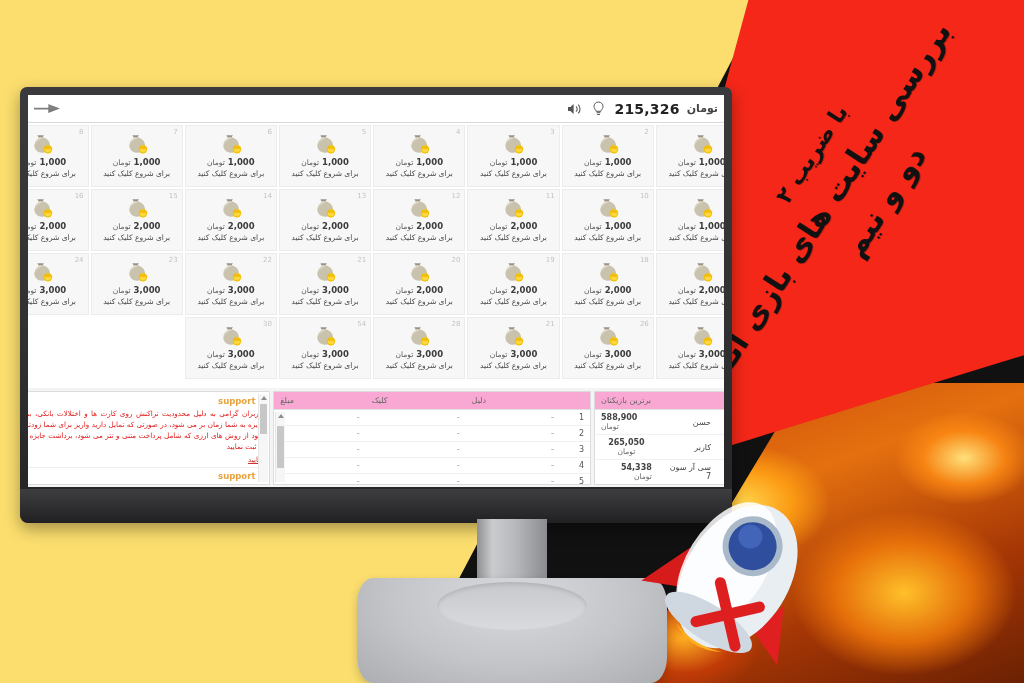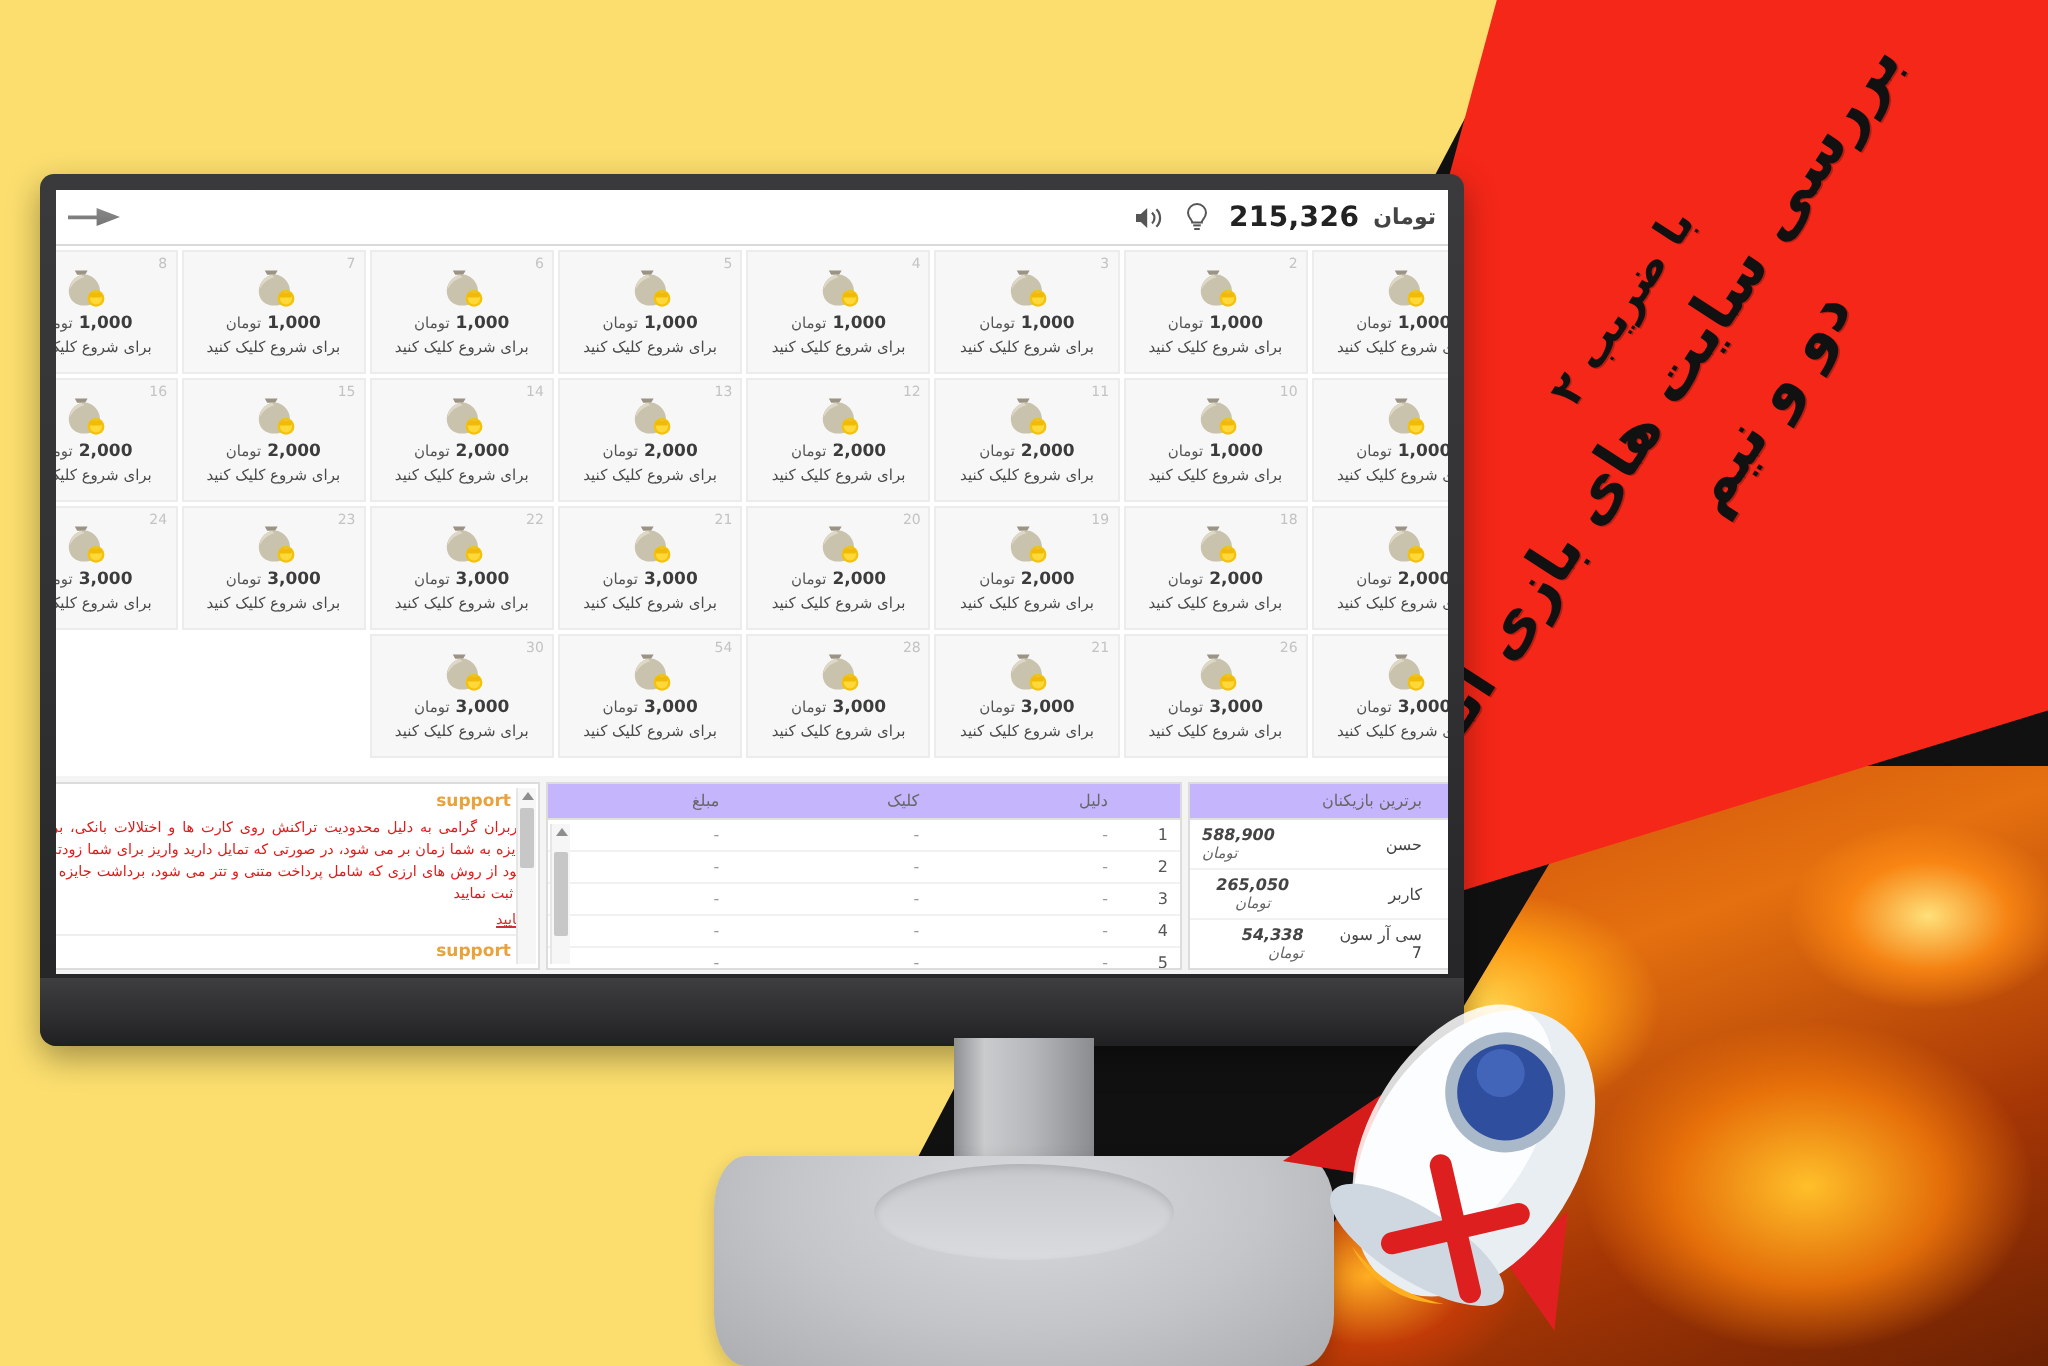--- a/index.html
+++ b/index.html
@@ -154,29 +154,29 @@
   #panel-top{flex:0 0 152px;}
 
   .notice-scroll{height:100%;overflow:hidden;padding:2px 5px 0 10px;}
   .notice-title{color:#e8a33d;font-size:8.5px;font-weight:bold;margin:2px 0 2px;direction:ltr;text-align:right;}
   .notice-body{color:#e01b1b;font-size:7.2px;line-height:1.55;text-align:justify;}
   .notice-link{color:#d03030;font-size:7.2px;text-decoration:underline;margin-top:2px;display:block;}
   .notice-sep{border-top:1px solid #eee;margin:3px 0;}
 
   table.tbl{width:100%;border-collapse:collapse;font-size:8px;}
   table.tbl thead th{
-    background:#c4b5fd;color:#666;font-weight:normal;font-size:8px;
-    padding:4px 6px;text-align:right;border-bottom:1px solid #e0e0e0;
+    background:#f9a8d4;color:#666;font-weight:normal;font-size:8px;
+    padding:4px 6px;text-align:left;border-bottom:1px solid #e0e0e0;
   }
   table.tbl tbody td{
     padding:3px 6px;border-bottom:1px solid #f1f1f1;color:#444;font-size:8px;
   }
   table.tbl td.idx{color:#555;width:18px;}
   table.tbl td.dash{color:#999;}
-  .amt{font-weight:bold;color:#333;font-style:italic;}
+  .amt{font-weight:bold;color:#333;}
   .amt .cur{font-weight:normal;color:#666;font-size:7.5px;}
 
   .vscroll{
     position:absolute;left:1px;top:20px;bottom:2px;width:9px;background:#f6f6f6;
     border-left:1px solid #e6e6e6;
   }
   .vscroll .thumb{position:absolute;left:1px;top:14px;width:7px;height:42px;background:#c7c7c7;border-radius:1px;}
   .vscroll .arrow{position:absolute;left:2px;top:2px;width:0;height:0;
     border-left:3px solid transparent;border-right:3px solid transparent;border-bottom:4px solid #8e8e8e;}
 

